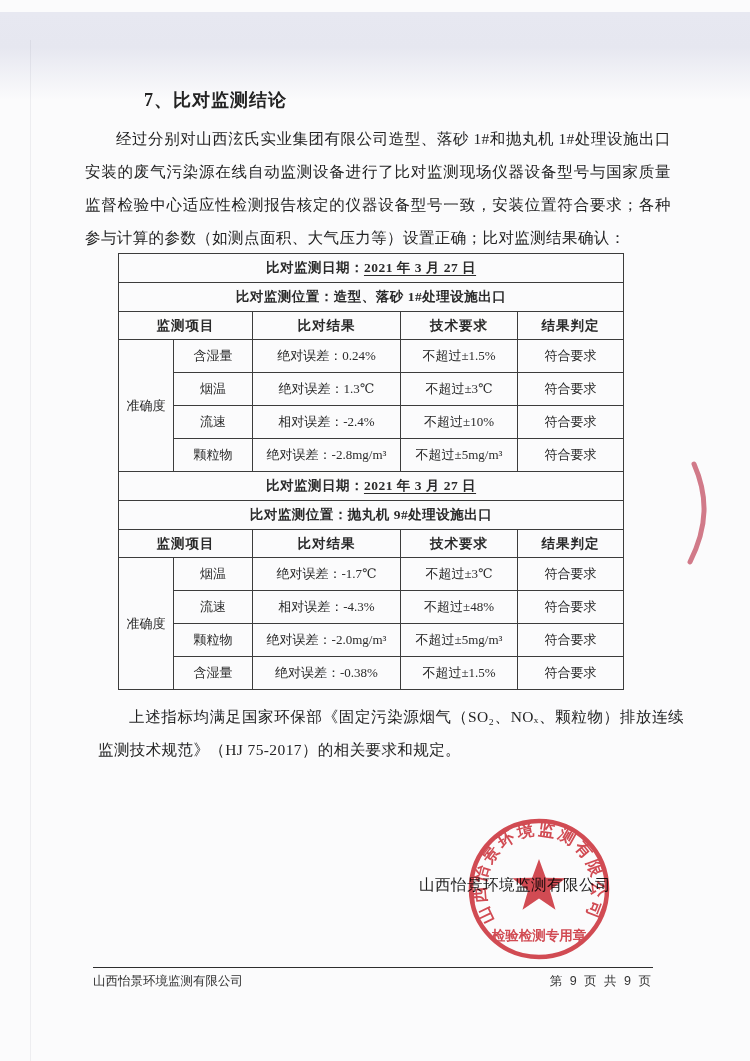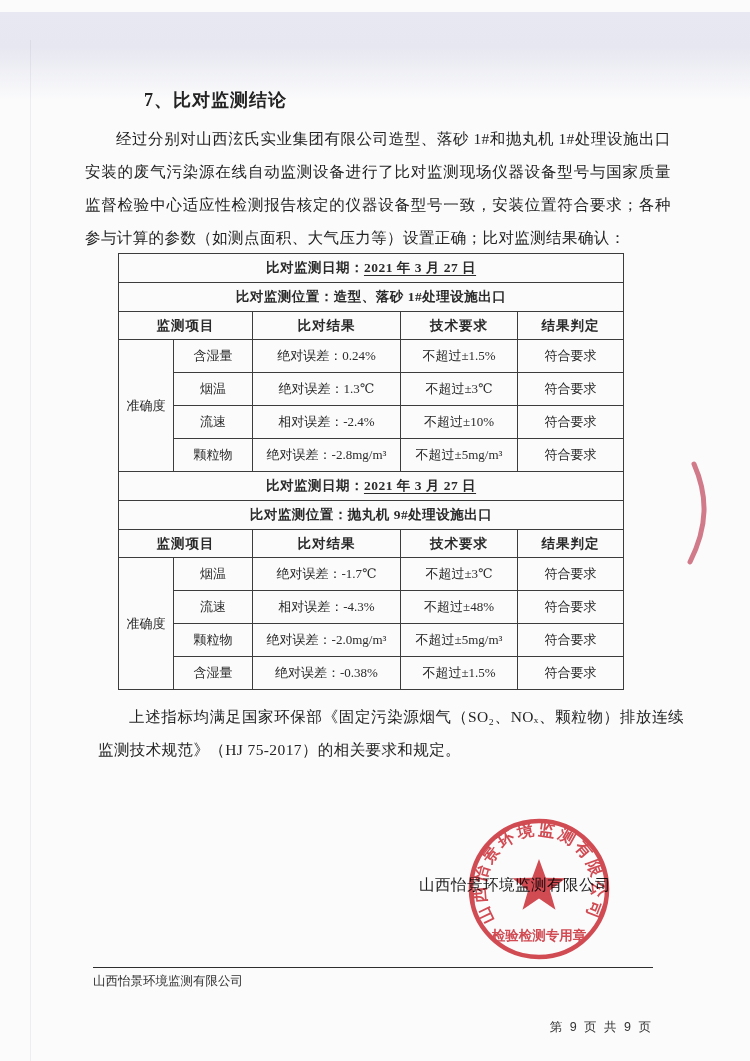--- a/index.html
+++ b/index.html
@@ -73,21 +73,21 @@
   .footer-rule{
     position:absolute;left:93px;top:967px;width:560px;height:1px;
     background:#2e2e2e;
   }
   .footer{
     position:absolute;left:93px;top:973px;width:560px;
     font-size:12.5px;color:#333;
     display:flex;justify-content:space-between;
     font-family:"Liberation Sans","DejaVu Sans",sans-serif;
   }
-  .footer .fp{letter-spacing:2px;margin-top:46px;}
+  .footer .fp{letter-spacing:2px;}
 </style>
 </head>
 <body>
 
 <div class="page">
   <div class="scan-band"></div>
   <div class="page-edge"></div>
 
   <div class="section-title">7、比对监测结论</div>
 

